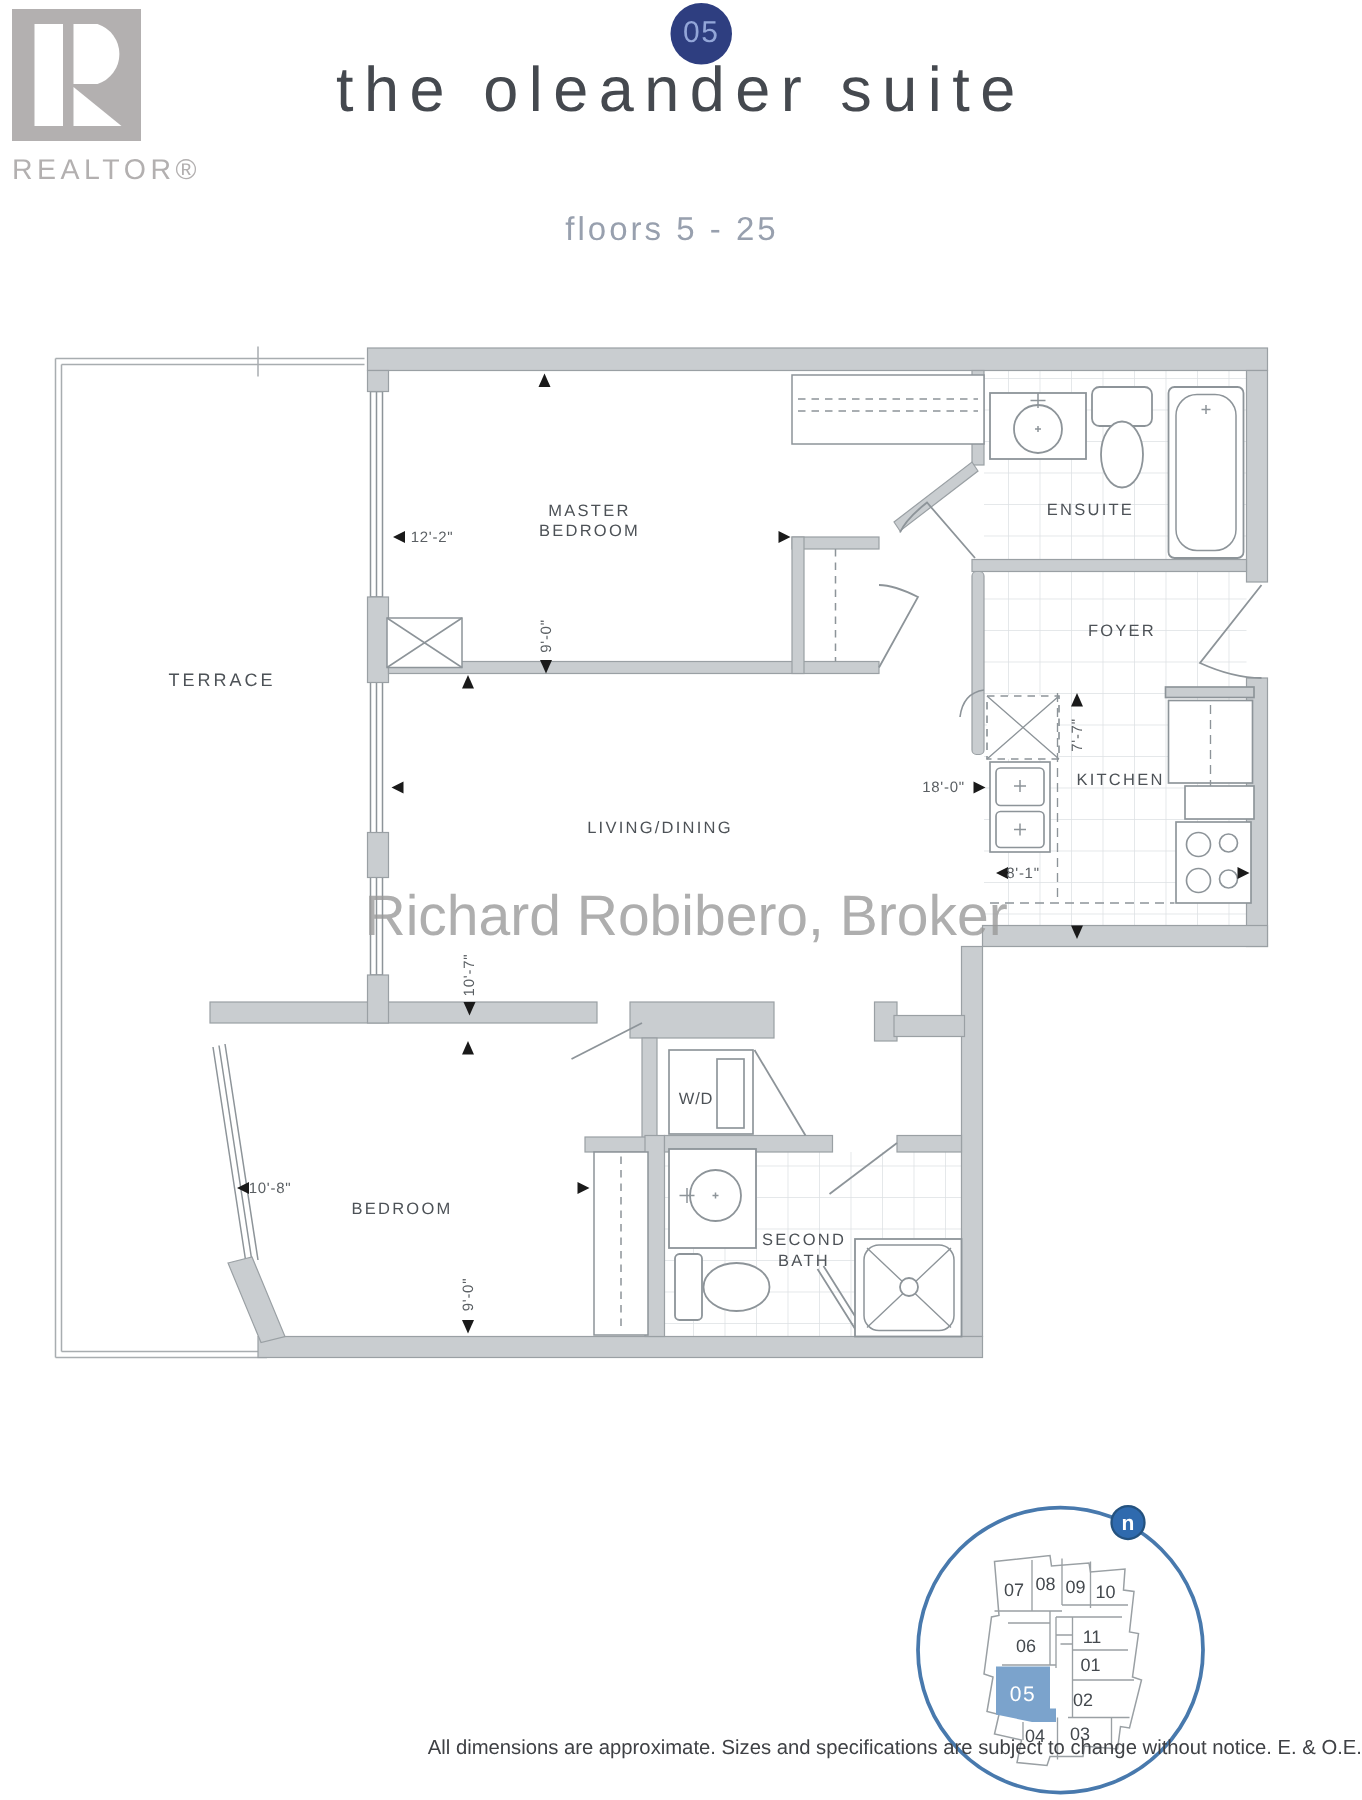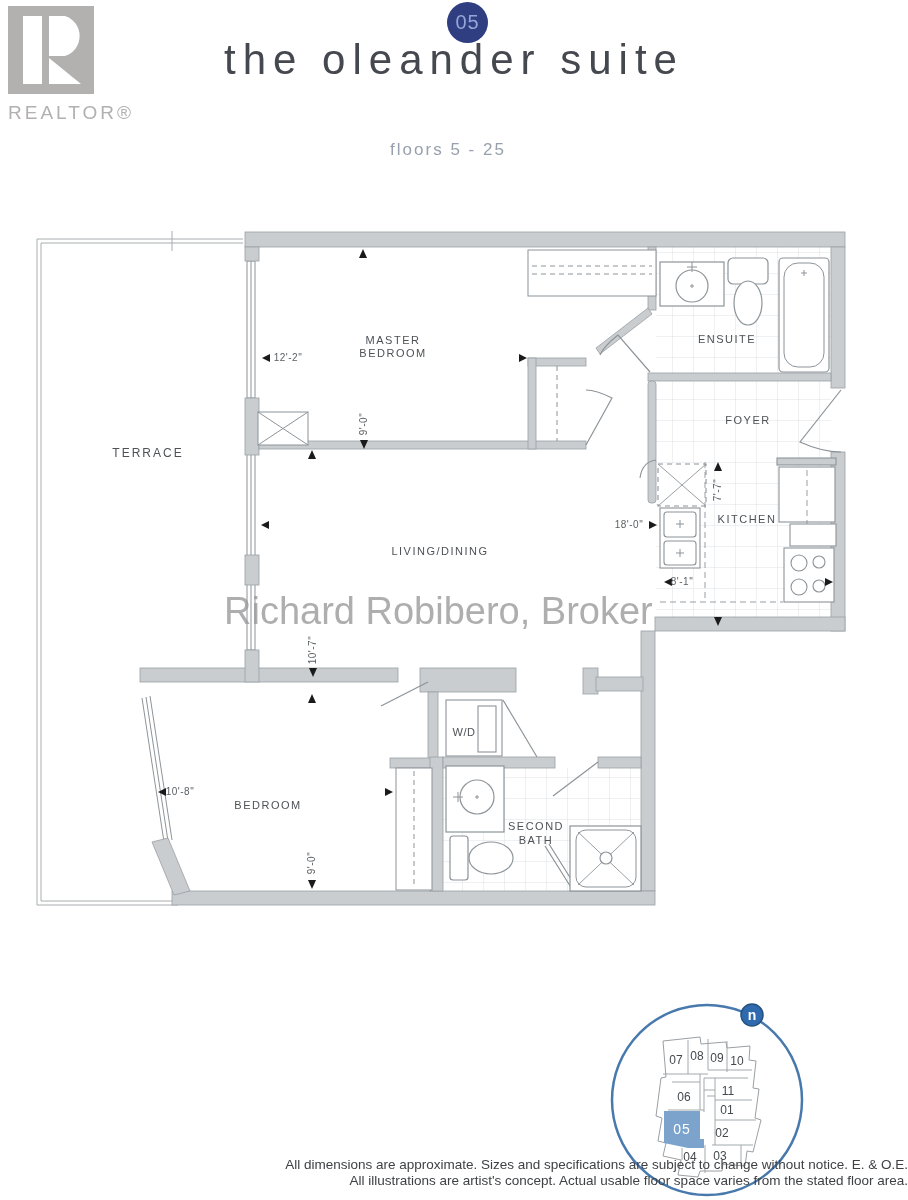--- a/index.html
+++ b/index.html
@@ -9,29 +9,29 @@
   .logo{position:absolute;left:8px;top:6px;width:120px;text-align:left;}
   .logo-label{font-size:19px;letter-spacing:3px;color:#b3b0b0;margin-top:2px;font-weight:400;text-align:center;}
   .badge{position:absolute;left:447px;top:2px;width:41px;height:41px;border-radius:50%;
          background:#2e3e80;color:#93a6d8;font-size:20px;line-height:41px;text-align:center;
          letter-spacing:1px;}
   .title{position:absolute;left:0;right:0;top:36px;text-align:center;color:#45494f;
          font-size:42px;font-weight:300;letter-spacing:7px;}
   .area{position:absolute;left:0;right:0;top:88px;text-align:center;color:#45494f;
         font-size:44px;font-weight:300;letter-spacing:10px;}
   .floors{position:absolute;left:0;right:12px;top:140px;text-align:center;color:#98a0ae;
-          font-size:17px;font-weight:300;letter-spacing:2px;}
+          font-size:22px;font-weight:300;letter-spacing:2px;}
   
   .plan-svg{position:absolute;left:0;top:0;}
   svg text{font-family:"Liberation Sans",sans-serif;}
   .room-label{fill:#4d5257;font-size:11px;letter-spacing:1.5px;}
   .dim-label{fill:#5a5f63;font-size:10px;letter-spacing:0.5px;}
   .kp-label{fill:#44494e;font-size:12px;}
   
-  .wm-center{position:absolute;left:224px;top:590px;white-space:nowrap;color:#9a9a9a;
+  .wm-center{position:absolute;left:243px;top:590px;white-space:nowrap;color:#9a9a9a;
              opacity:.8;font-size:38px;z-index:5;}
   .wm-bottom{position:absolute;left:266px;top:1118px;white-space:nowrap;color:#d3d3d3;
              opacity:.92;font-size:31px;letter-spacing:1px;z-index:6;
              text-shadow:0 0 2px #ffffff,0 0 1px #ffffff;}
   .disclaimer{position:absolute;left:0;right:0;top:1157px;text-align:right;color:#3f4145;
               font-size:13.5px;line-height:16px;z-index:7;}
 </style>
 </head>
 <body>
 
@@ -246,16 +246,15 @@
       <text x="682" y="1134" text-anchor="middle" fill="#ffffff" style="font-size:14px;letter-spacing:1px;">05</text>
       <circle cx="752" cy="1015" r="11" fill="#2f6aae" stroke="#24527f" stroke-width="1.5"></circle>
       <text x="752" y="1020" text-anchor="middle" fill="#ffffff" style="font-size:14px;font-weight:bold;">n</text>
     </g>
   </svg>
 
   <div class="wm-center">Richard Robibero, Broker</div>
 
   <div class="disclaimer">
     <div>All dimensions are approximate. Sizes and specifications are subject to change without notice. E. &amp; O.E.</div>
-    <div>All illustrations are artist's concept. Actual usable floor space varies from the stated floor area.</div>
   </div>
 
 </div>
 
 </body></html>

